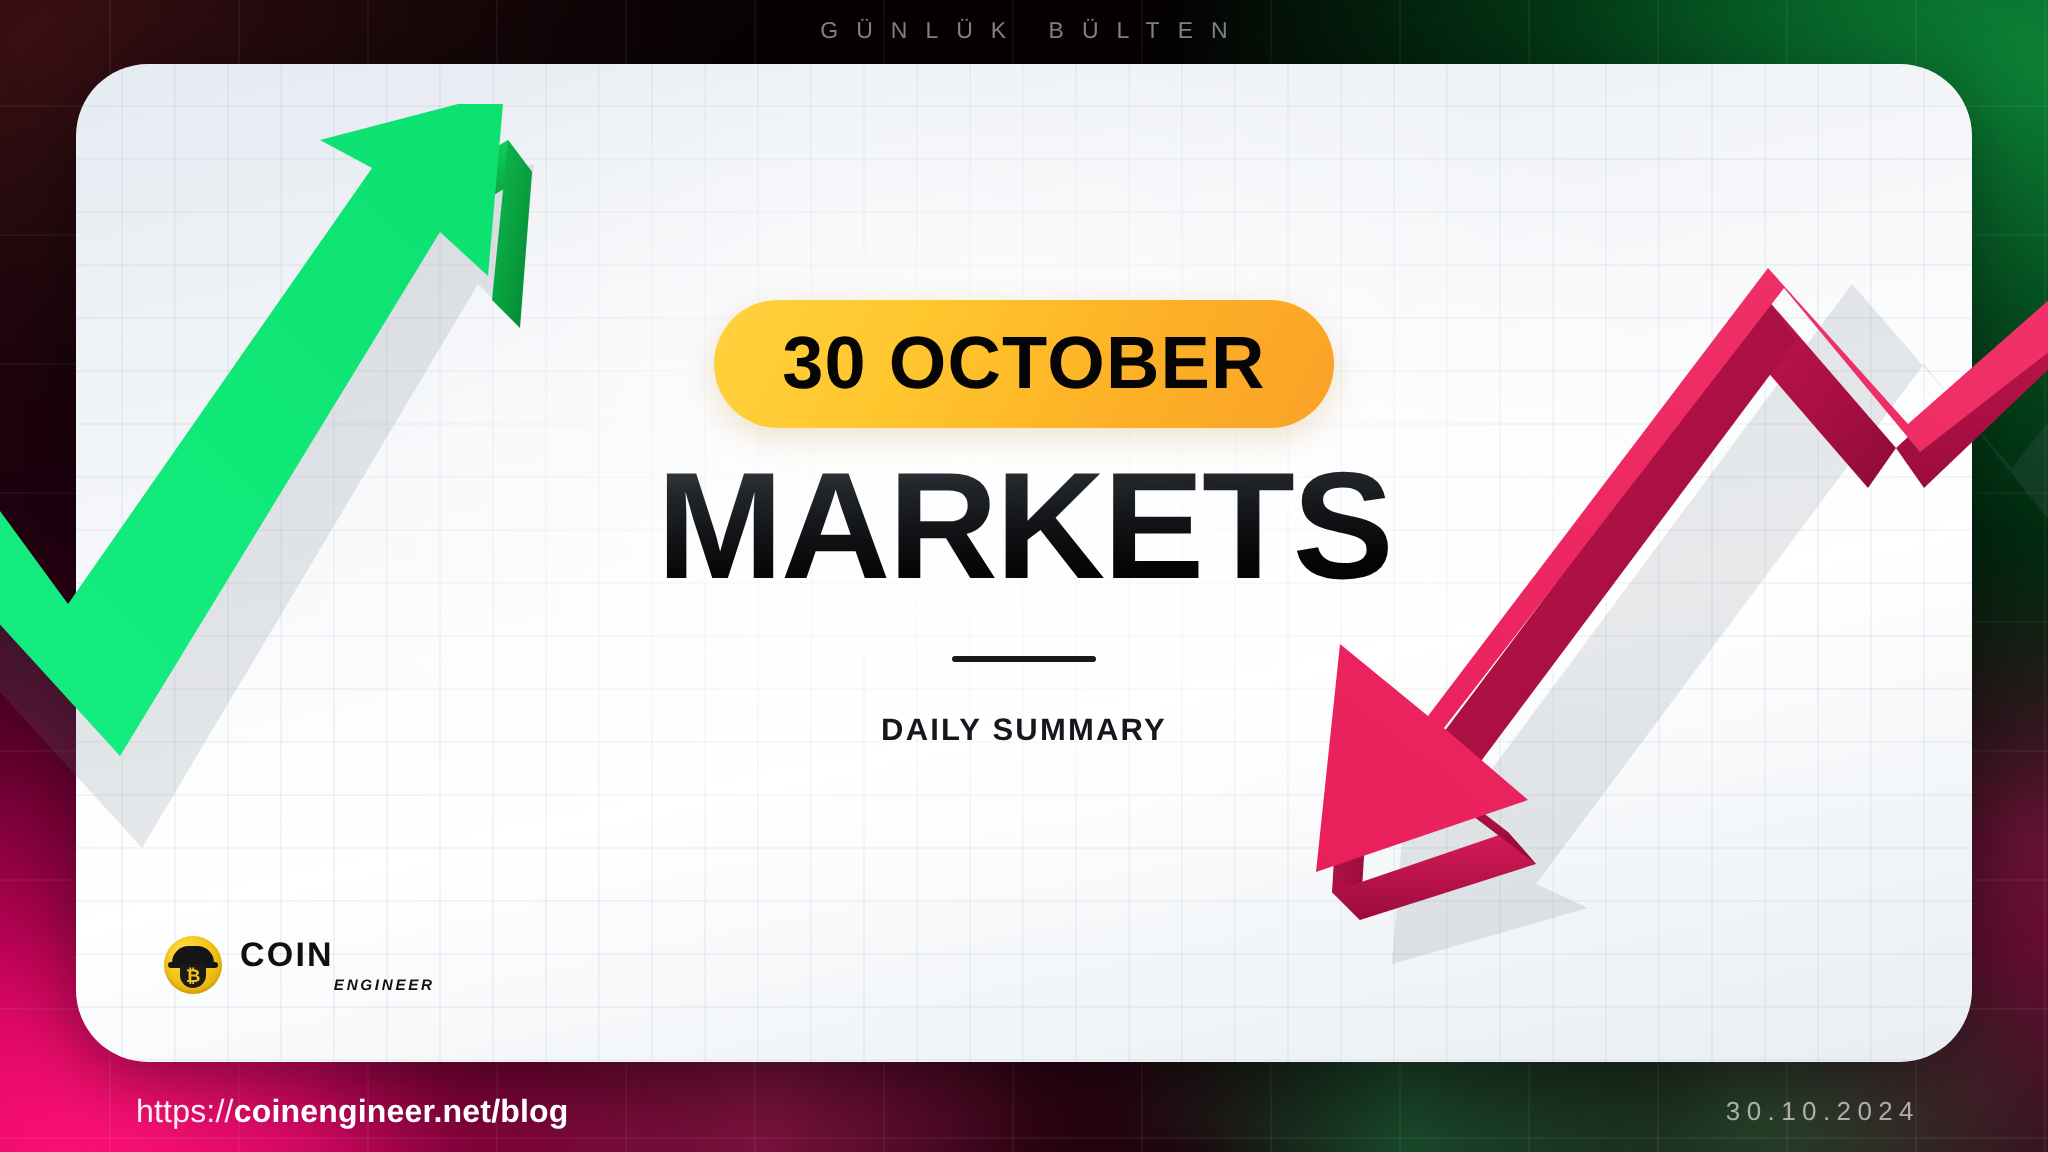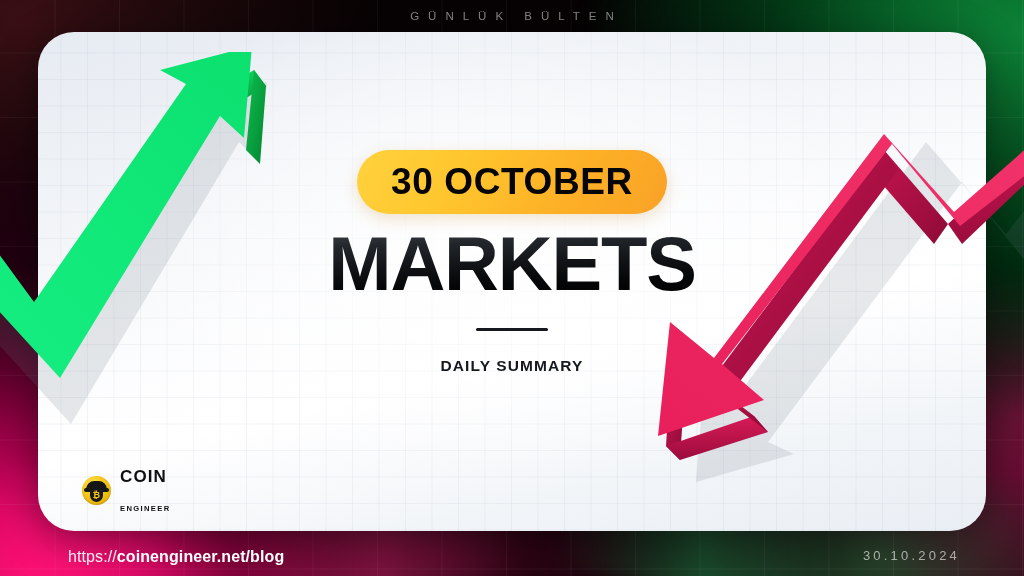--- a/index.html
+++ b/index.html
@@ -253,33 +253,34 @@
   .logo-mark .coin {
     position: absolute;
     left: 10.5px; top: 15.5px;
     width: 8px; height: 9px;
     color: #f5c518;
     font-size: 9px;
     font-weight: 800;
     line-height: 9px;
     text-align: center;
   }
-  .logo-text { display: flex; flex-direction: column; line-height: 1; }
+  .logo-text { display: flex; flex-direction: row; line-height: 1; }
   .logo-coin {
     font-size: 17px;
     font-weight: 800;
     letter-spacing: 1.1px;
     color: #101010;
   }
   .logo-engineer {
     font-size: 7.6px;
     font-weight: 700;
     letter-spacing: 1.35px;
     color: #101010;
     margin-top: 20px;
+    font-style: italic;
   }
 </style>
 </head>
 <body>
 
 <div class="stage">
 
   <div class="bg-base"></div>
   <div class="bg-soft-green"></div>
   <div class="bg-soft-green2"></div>

